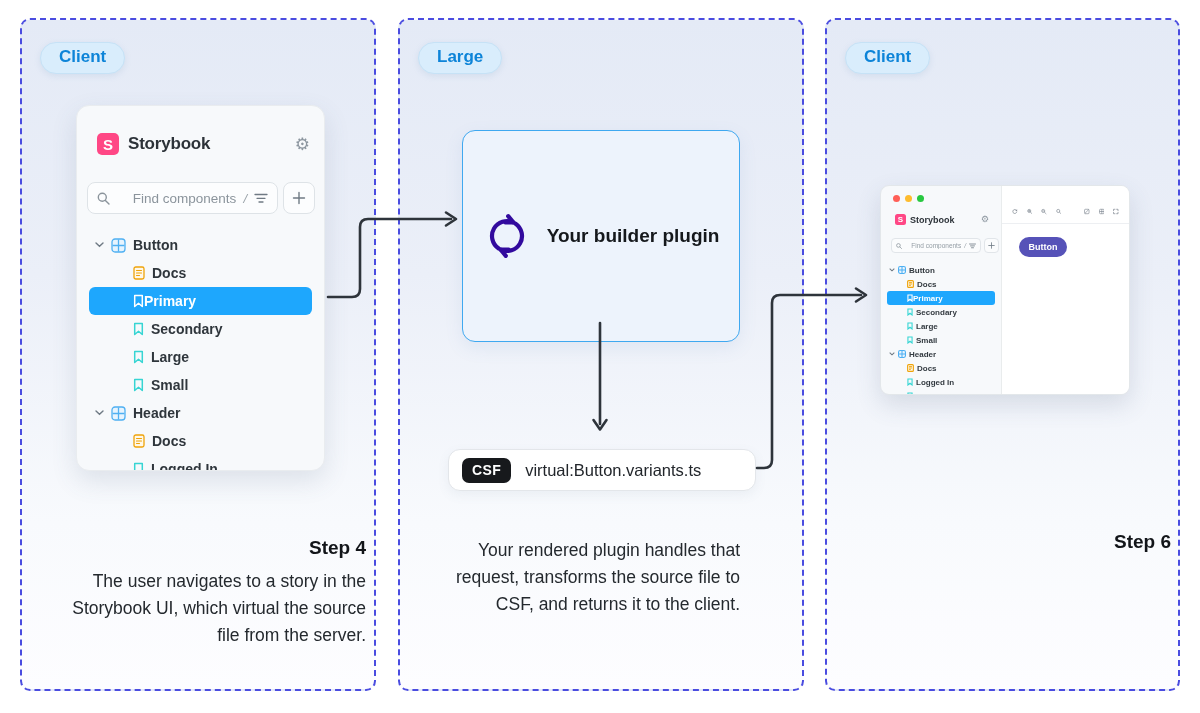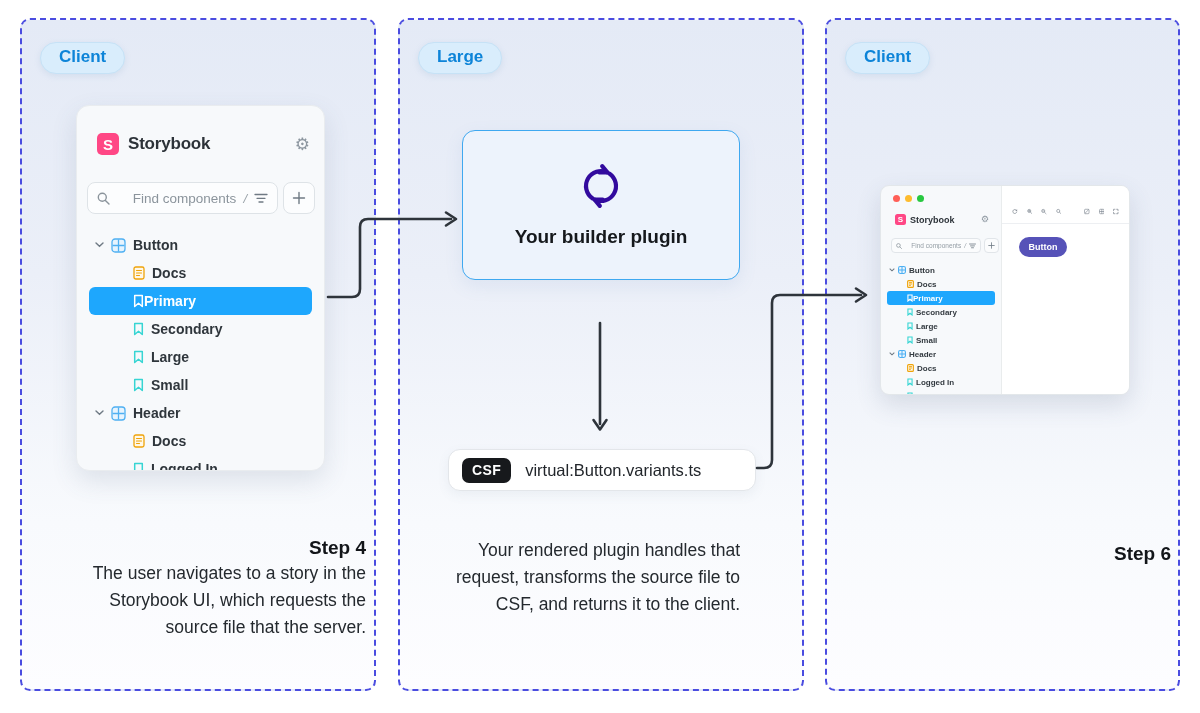--- a/index.html
+++ b/index.html
@@ -41,30 +41,30 @@
   .sb-tree { position:absolute; left:0; right:0; top:125px; }
   .row { height:28px; display:flex; align-items:center; font-size:14px;
     font-weight:600; color:#2f363c; cursor:pointer; }
   .row.comp { padding-left:18px; gap:7px; }
   .row.leaf { padding-left:56px; gap:7px; }
   .row.sel { background:#1EA7FD; margin:0 12px; padding-left:44px; border-radius:6px;
     color:#ffffff; font-weight:bold; }
 
   
   .step { position:absolute; width:304px; }
-  .step h3 { font-size:19px; font-weight:bold; color:#121519; margin-bottom:1px; }
+  .step h3 { font-size:19px; font-weight:bold; color:#121519; margin-bottom:9px; }
   .step p { font-size:17.5px; color:#24292e; line-height:1.54; }
   .p-left .step { left:40px; top:517px; }
   .p-mid  .step { left:36px; top:517px; }
-  .p-right .step { left:40px; top:523px; }
-
-  
-  .builder-box { position:absolute; left:62px; top:110px; width:278px; height:150px;
+  .p-right .step { left:40px; top:511px; }
+
+  
+  .builder-box { position:absolute; left:62px; top:110px; width:278px; height:212px;
     border:1.5px solid #3fa8f0; border-radius:13px; background:#edf3fc;
-    display:flex; flex-direction:column; align-items:center; justify-content:center; gap:16px;
+    display:flex; flex-direction:row; align-items:center; justify-content:center; gap:16px;
     box-shadow:0 6px 18px rgba(90,130,190,.10); }
   .builder-label { font-size:19px; font-weight:bold; color:#15181c; }
 
   .file-pill { position:absolute; left:48px; top:429px; width:308px; height:42px;
     background:#ffffff; border:1px solid #e3e6ea; border-radius:12px;
     display:flex; align-items:center; padding:0 13px; gap:14px;
     box-shadow:0 4px 12px rgba(90,110,140,.08); }
   .csf-badge { background:#17191c; color:#fff; font-size:14px; font-weight:bold;
     padding:4px 10px 5px; border-radius:7px; letter-spacing:.4px; }
   .file-name { font-size:16.5px; color:#22262b; }
@@ -207,21 +207,21 @@
           <svg width="11" height="14" viewBox="0 0 11 14">
             <path d="M1.7 1.5h7.6v11L5.5 9.3 1.7 12.5z" fill="none" stroke="#37d5d3" stroke-width="1.5" stroke-linejoin="round"></path>
             </svg>
           <span>Logged In</span>
         </div>
       </div>
     </div>
 
     <div class="step">
       <h3>Step 4</h3>
-      <p>The user navigates to a story in the Storybook UI, which requests the source file that the server.</p>
+      <p>The user navigates to a story in the Storybook UI, which virtual the source file from the server.</p>
     </div>
   </section>
 
   <section class="panel p-mid">
     <span class="badge">Large</span>
 
     <div class="builder-box">
       <svg width="48" height="48" viewBox="0 0 48 48">
         <g fill="none" stroke="#320a9e" stroke-width="4.2" stroke-linecap="round" stroke-linejoin="round">
           <path d="M 15.4 36.3 A 15 15 0 0 1 30.3 10.4"></path>

